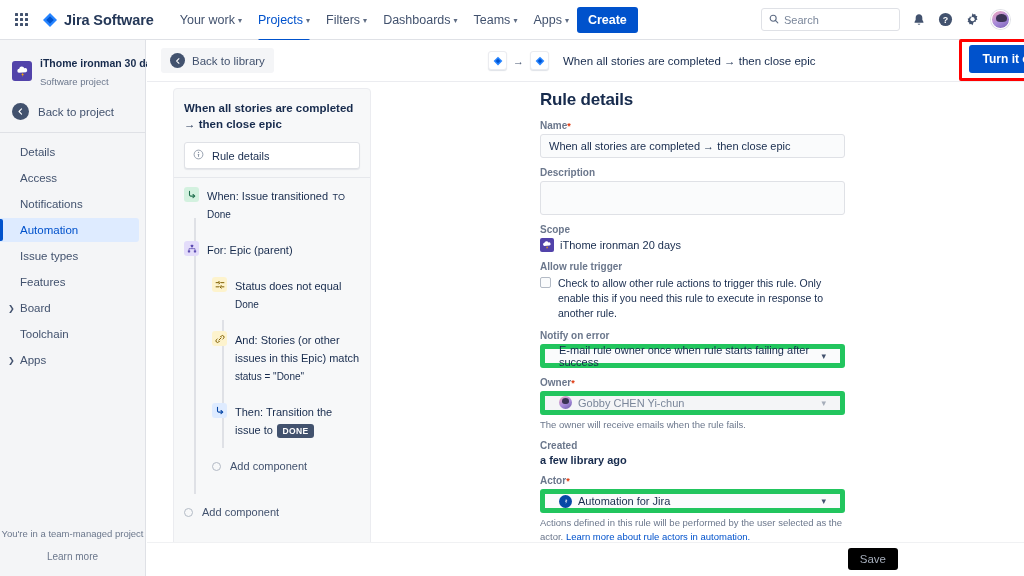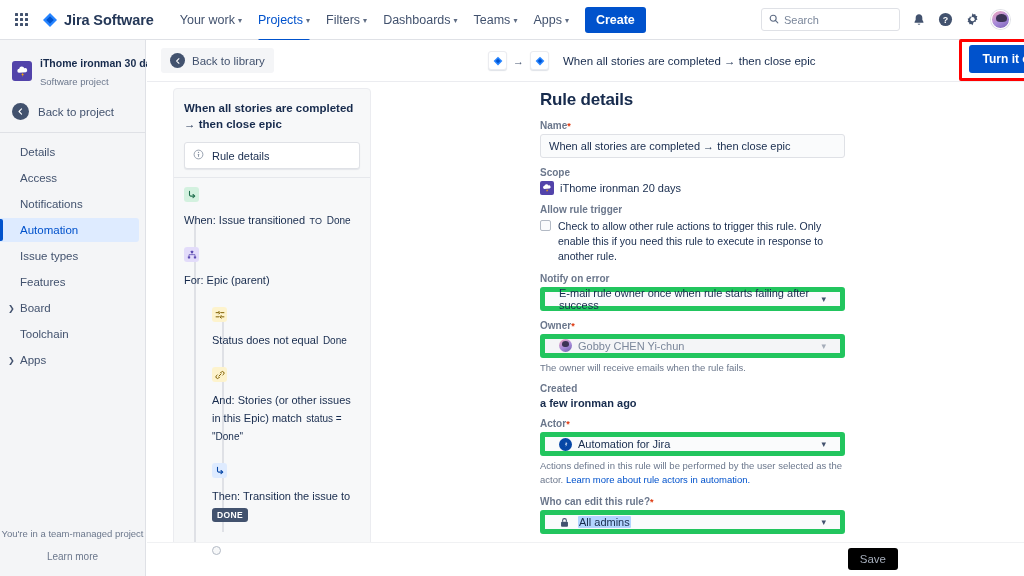--- a/index.html
+++ b/index.html
@@ -33,21 +33,21 @@
   }
   .navitem.active { color: #0052cc; font-weight: 500; position: relative; }
   .navitem.active::after {
     content: ""; position: absolute; left: 7px; right: 7px; bottom: -9px;
     height: 2.5px; background: #0052cc; border-radius: 2px;
   }
   .caret { font-size: 8px; color: #5e6c84; line-height: 1; transform: translateY(1px); }
   .create-btn {
     background: #0052cc; color: #fff; font-size: 12.5px; font-weight: 600;
     padding: 6px 11px; border-radius: 3px; border: none; cursor: pointer;
-    margin-left: 8px;
+    margin-left: 0;
   }
   .topnav-right { margin-left: auto; display: flex; align-items: center; gap: 10px; padding-right: 4px;}
   .searchbox {
     width: 139px; height: 23px; border: 1px solid #dfe1e6; border-radius: 3px;
     background: #fff; display: flex; align-items: center; gap: 5px; padding: 0 7px;
   }
   .searchbox .sicon { color: #5e6c84; font-size: 10px; }
   .searchbox .splaceholder { font-size: 11px; color: #7a869a; }
   .ticon { color: #42526e; width: 17px; height: 17px; display:flex; align-items:center; justify-content:center; cursor:pointer;}
   .avatar-top {
@@ -142,21 +142,21 @@
     border: 1px solid #dfe1e6; border-radius: 3px; padding: 6px 8px;
     font-size: 11px; color: #172b4d; cursor: pointer; box-shadow: 0 1px 1px rgba(9,30,66,.08);
   }
   .rd-info { color: #6b778c; font-size: 10px; }
   .chain-sep { height: 1px; background: #e6e8ec; margin: 8px -10px 0 -10px; }
 
   .chain-list { position: relative; padding-top: 8px; }
   .trunk { position: absolute; left: 10px; top: 40px; bottom: 24px; width: 1.5px; background: #dfe1e6; }
   .branch { position: absolute; left: 38px; top: 142px; bottom: 70px; width: 1.5px; background: #dfe1e6; }
 
-  .node { display: flex; gap: 8px; position: relative; margin-bottom: 18px; flex-direction: column; }
+  .node { display: flex; gap: 8px; position: relative; margin-bottom: 18px; }
   .node.indent { padding-left: 28px; }
   .nicon {
     width: 15px; height: 15px; border-radius: 3px; flex: 0 0 15px;
     display: flex; align-items: center; justify-content: center; margin-top: 1px; z-index: 1;
   }
   .nicon.green { background: #d3f1df; }
   .nicon.purple { background: #e3dcfa; }
   .nicon.yellow { background: #fdf3cd; }
   .nicon.blue { background: #deebff; }
   .ntext { min-width: 0; }
@@ -515,20 +515,24 @@
       <div class="form-col">
         <div class="form-title">Rule details</div>
 
         <div class="fgroup">
           <div class="flabel">
             <span>Name</span><span class="req">*</span>
           </div>
           <div class="finput">When all stories are completed → then close epic</div>
         </div>
 
+        <div class="fgroup">
+          <div class="flabel">Description</div>
+          <div class="ftextarea"></div>
+        </div>
 
         <div class="fgroup">
           <div class="flabel">Scope</div>
           <div class="scope-row">
             <span class="scope-avatar">
               <svg width="10" height="10" viewBox="0 0 16 16">
                 <path d="M3.6 9.6a2.6 2.6 0 01.3-5.1 3.4 3.4 0 016.4-.6 2.6 2.6 0 011.8 4.9z" fill="#ffffff"></path>
                 <path d="M8.6 9.2l-2.1 3h1.6l-.8 2.6 2.6-3.3H8.3z" fill="#ffab00"></path>
               </svg>
             </span>
@@ -559,21 +563,21 @@
           <div class="fselect disabled">
             <span class="mini-avatar"></span>
             <span>Gobby CHEN Yi-chun</span>
             <span class="sel-caret">▾</span>
           </div>
           <div class="hint">The owner will receive emails when the rule fails.</div>
         </div>
 
         <div class="fgroup">
           <div class="flabel">Created</div>
-          <div class="created-val">a few ironman ago</div>
+          <div class="created-val">a few library ago</div>
         </div>
 
         <div class="fgroup">
           <div class="flabel">
             <span>Actor</span><span class="req">*</span>
           </div>
           <div class="fselect">
             <span class="bot-avatar">
               <svg width="8" height="8" viewBox="0 0 10 10">
                   <circle cx="5" cy="5" r="4.6" fill="#0747a6"></circle>

